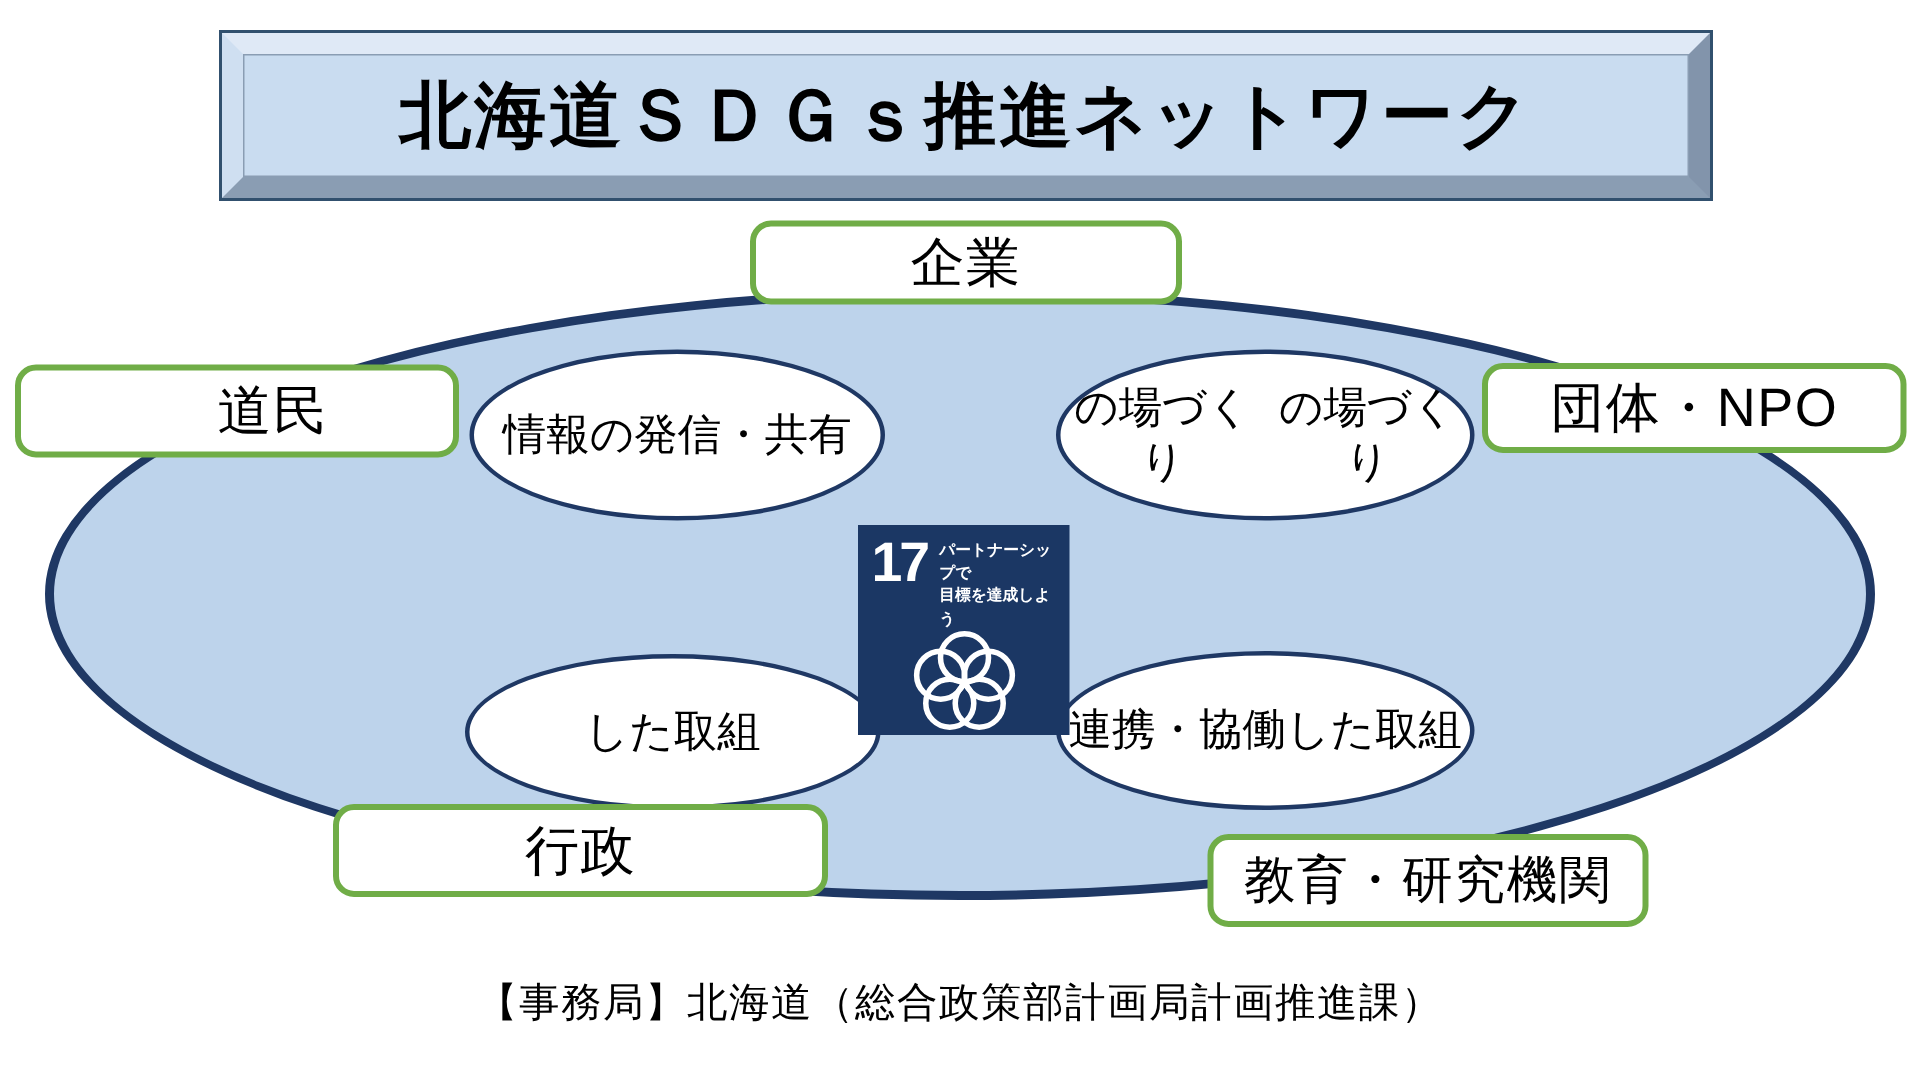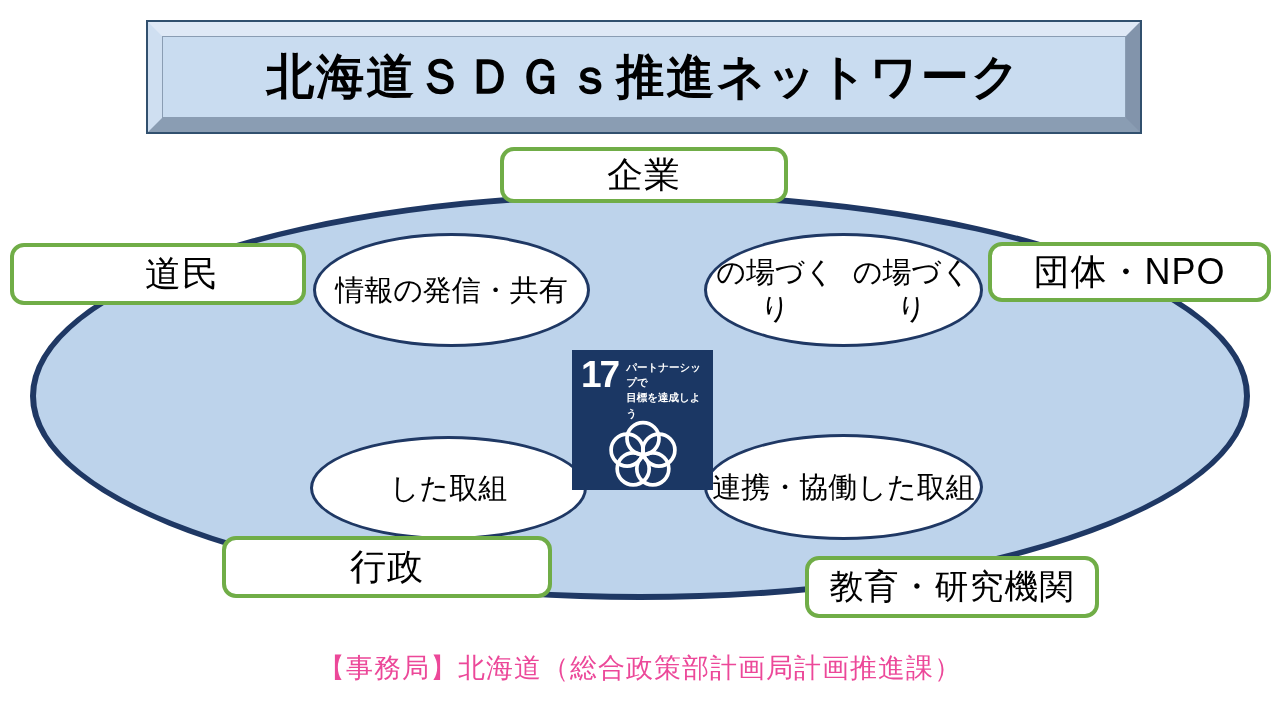--- a/index.html
+++ b/index.html
@@ -69,21 +69,21 @@
     padding:7px 8px 0 9px;gap:8px;
   }
   .sdg-num{font-size:37px;font-weight:bold;line-height:0.95;letter-spacing:-2px;}
   .sdg-cap{font-size:10.5px;font-weight:bold;line-height:1.45;margin-top:3px;text-align:left;}
   .sdg-cap span{display:block;}
   .sdg-flower{margin-top:-2px;}
 
   
   .footer{
     position:absolute;left:0;right:0;top:650px;margin:0;z-index:1;
-    text-align:center;font-size:27px;letter-spacing:1px;color:#ec4899;
+    text-align:center;font-size:27px;letter-spacing:1px;color:#000000;
   }
 </style>
 </head>
 <body>
 
 <div class="stage">
 
   <div class="banner">
     <div class="banner-face">
       <h1>北海道ＳＤＧｓ推進ネットワーク</h1>

